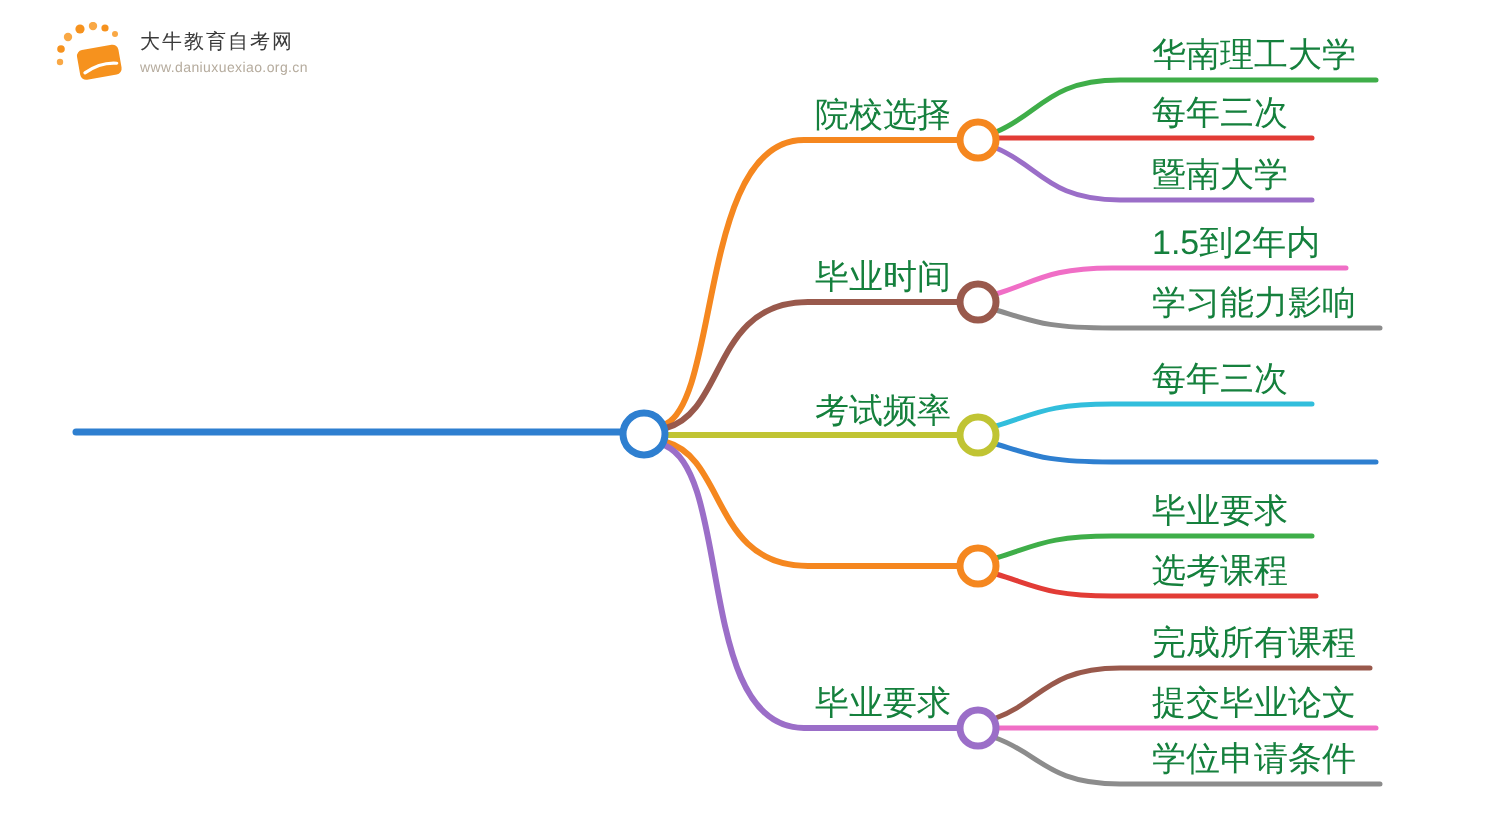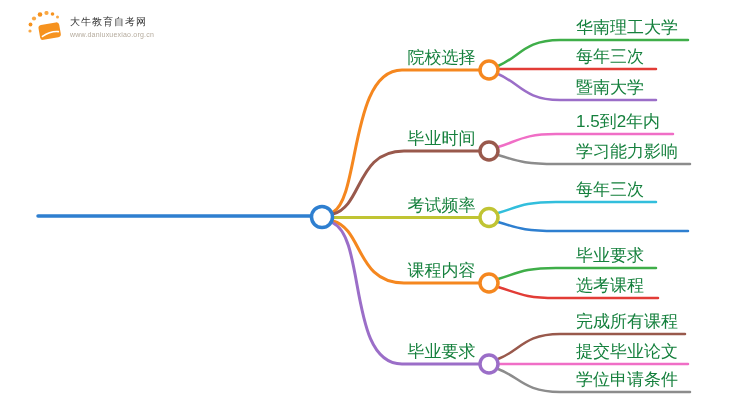--- a/index.html
+++ b/index.html
@@ -75,21 +75,20 @@
     <div class="logo-text">
       <div class="logo-title">大牛教育自考网</div>
       <div class="logo-url">www.daniuxuexiao.org.cn</div>
     </div>
   </div>
 
 
   <div class="label branch-label" style="top:48px">院校选择</div>
   <div class="label branch-label" style="top:129px">毕业时间</div>
   <div class="label branch-label" style="top:196px">考试频率</div>
-  <div class="label branch-label" style="top:261px">课程内容</div>
   <div class="label branch-label" style="top:342px">毕业要求</div>
 
   <div class="label leaf-label" style="top:18px">华南理工大学</div>
   <div class="label leaf-label" style="top:47px">每年三次</div>
   <div class="label leaf-label" style="top:78px">暨南大学</div>
   <div class="label leaf-label" style="top:112px">1.5到2年内</div>
   <div class="label leaf-label" style="top:142px">学习能力影响</div>
   <div class="label leaf-label" style="top:180px">每年三次</div>
   <div class="label leaf-label" style="top:246px">毕业要求</div>
   <div class="label leaf-label" style="top:276px">选考课程</div>

